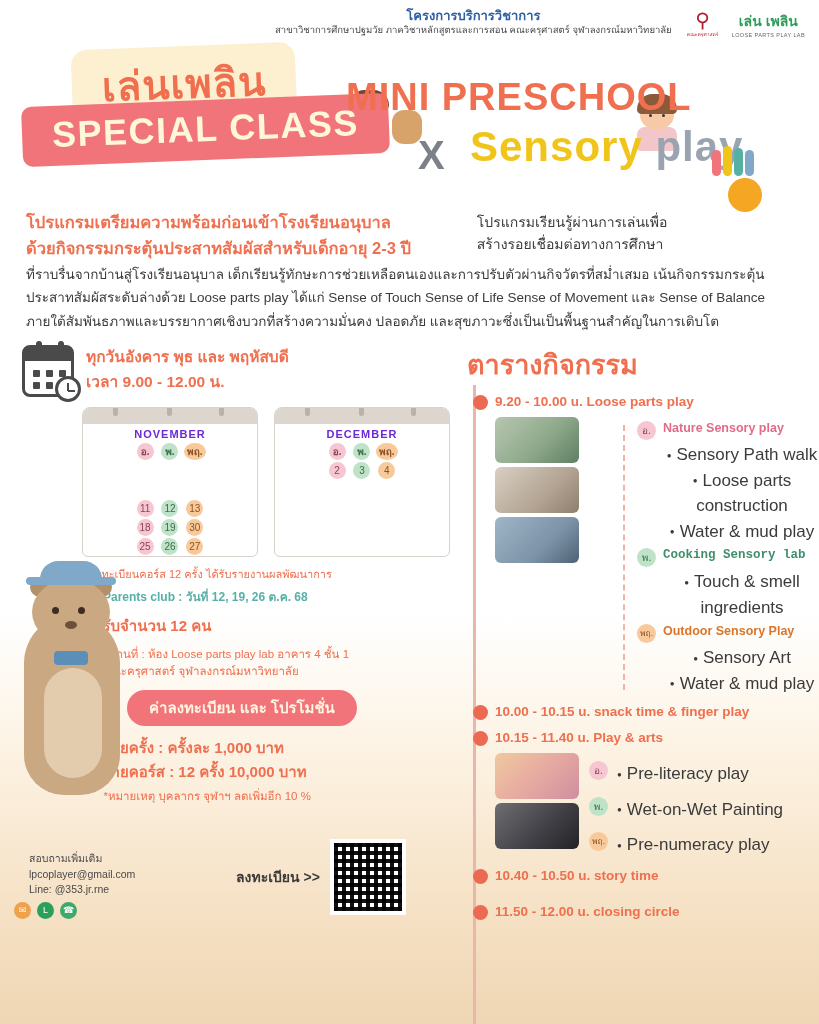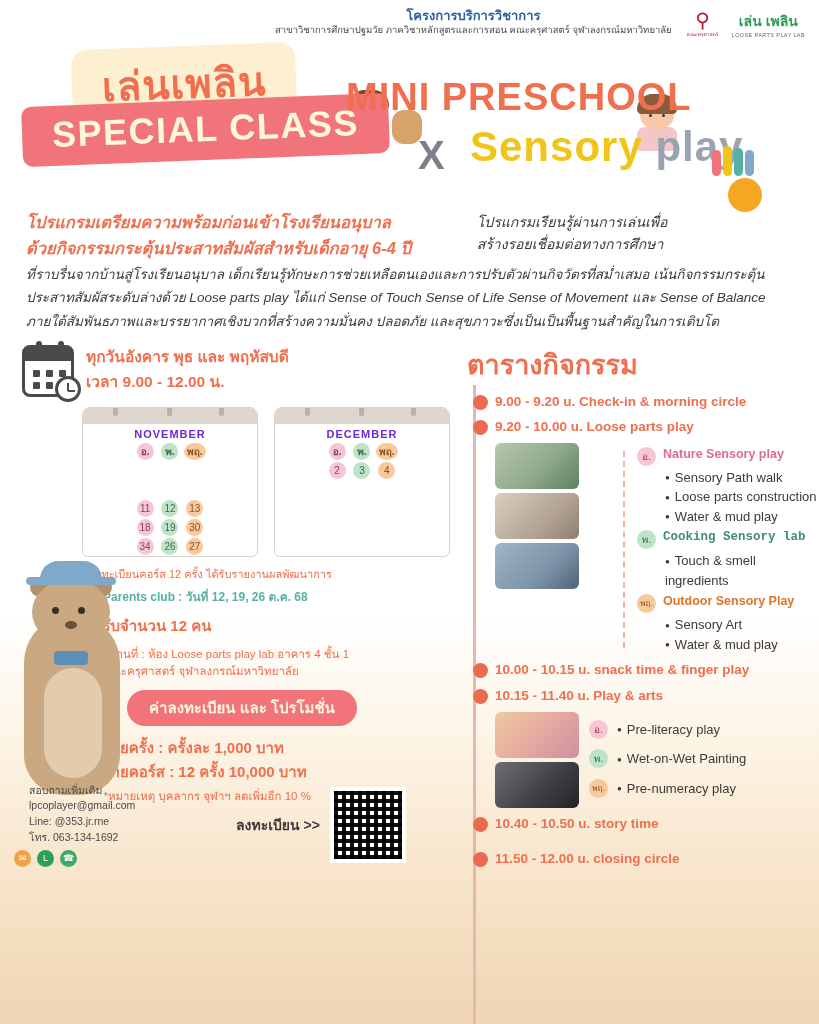--- a/index.html
+++ b/index.html
@@ -64,21 +64,21 @@
   .kid .head { width:34px;height:30px;background:#f7c9a6;border-radius:50%; position:relative; }
   .kid .hair { position:absolute;left:-3px;top:-6px;width:40px;height:20px;background:#6b4a33;border-radius:20px 20px 6px 6px; }
   .kid .body { width:40px;height:24px;background:#cfe3f5;border-radius:8px 8px 4px 4px;margin-top:-3px;margin-left:-3px; }
   .kid .eye { position:absolute;width:3px;height:3px;background:#40342c;border-radius:50%;top:14px; }
   .bear { position:absolute; left:392px; top:72px; width:30px;height:34px;background:#d8a36a;border-radius:12px; }
   .paint-hand { position:absolute; left:712px; top:108px; }
   .ph { width:9px;height:26px;border-radius:5px;display:inline-block;margin-right:2px; }
   .circle-orange { position:absolute;left:728px;top:140px;width:34px;height:34px;border-radius:50%;background:#f5a623; }
 
   
-  .desc { padding: 2px 26px 0 26px; font-style: italic; }
+  .desc { padding: 2px 26px 0 26px; }
   .desc-hi { color:#ef6f4e; font-size:16.5px; font-weight:bold; line-height:1.55; }
   .desc-right { color:#3b3b3b; font-size:14px; line-height:1.55; }
   .desc-body { color:#3b3b3b; font-size:13.5px; line-height:1.72; margin-top:2px; }
   .two-col { display:flex; gap:14px; }
   .two-col .l { width:58%; }
   .two-col .r { width:42%; padding-top:2px; }
 
   
   .lower { display:flex; margin-top:8px; }
   .left-col { width:455px; position:relative; padding-left:22px; }
@@ -150,21 +150,21 @@
   .tt { position:relative; margin-left:0; }
   .row { position:relative; padding-left:34px; margin-bottom:6px; }
   .bullet { position:absolute; left:12px; top:3px; width:15px;height:15px;border-radius:50%;background:#ec6a52; }
   .row-txt { color:#ef6f4e; font-size:13.5px; font-weight:bold; line-height:1.45; }
   .sub-wrap { margin-left:48px; margin-top:4px; position:relative; }
   .sub-line { position:absolute; left:-14px; top:4px; width:2px; height:calc(100% - 10px); border-left:2px dashed #f0b3a6; }
   .sub-row { display:flex; gap:7px; align-items:flex-start; margin-bottom:2px; }
   .d-chip { width:19px;height:19px;border-radius:50%;font-size:10px;text-align:center;line-height:19px;flex:0 0 19px; }
   .sub-head { font-size:12.5px; font-weight:bold; }
   .h-pink{color:#e06b8b;} .h-green{color:#3f8f6b;font-family:Liberation Mono, monospace;} .h-orange{color:#d9762a;}
-  .li { font-size:13px; color:#3b3b3b; margin-left:2px; line-height:1.5; }
+  .li { font-size:17px; color:#3b3b3b; margin-left:2px; line-height:1.5;text-align:center; }
   .li:before { content:"\25CF"; font-size:8px; color:#3b3b3b; margin-right:5px; vertical-align:middle; }
   .photos { display:flex; flex-direction:column; gap:4px; width:84px; }
   .ph-img { width:84px;height:46px;border-radius:6px; }
   .p1{background:linear-gradient(135deg,#b7c7b0,#8fa98c 55%,#5f7f62);}
   .p2{background:linear-gradient(135deg,#d8cfc2,#b3a493 60%,#8d7f6e);}
   .p3{background:linear-gradient(135deg,#9fb6c8,#7d94a8 60%,#4f6274);}
   .pa{background:linear-gradient(135deg,#f0c9a0,#e5a7a0 55%,#cf8fa0);}
   .pb{background:linear-gradient(135deg,#6e6e72,#3e3e44 60%,#222226);}
   .blk { display:flex; gap:10px; margin-left:34px; margin-top:2px; margin-bottom:6px; }
   .blk-right { flex:1; }
@@ -226,21 +226,21 @@
     <div class="paint-hand">
       <i class="ph" style="background:#f0747a;"></i><i class="ph" style="background:#f0c419;height:30px;"></i><i class="ph" style="background:#57b0a6;height:28px;"></i><i class="ph" style="background:#7fa8c9;"></i>
     </div>
     <div class="circle-orange"></div>
   </div>
 
   <div class="desc">
     <div class="two-col">
       <div class="l">
         <div class="desc-hi">โปรแกรมเตรียมความพร้อมก่อนเข้าโรงเรียนอนุบาล</div>
-        <div class="desc-hi">ด้วยกิจกรรมกระตุ้นประสาทสัมผัสสำหรับเด็กอายุ 6-4 ปี</div>
+        <div class="desc-hi">ด้วยกิจกรรมกระตุ้นประสาทสัมผัสสำหรับเด็กอายุ 2-3 ปี</div>
       </div>
       <div class="r">
         <div class="desc-right">โปรแกรมเรียนรู้ผ่านการเล่นเพื่อ</div>
         <div class="desc-right">สร้างรอยเชื่อมต่อทางการศึกษา</div>
       </div>
     </div>
     <div class="desc-body">ที่ราบรื่นจากบ้านสู่โรงเรียนอนุบาล เด็กเรียนรู้ทักษะการช่วยเหลือตนเองและการปรับตัวผ่านกิจวัตรที่สม่ำเสมอ เน้นกิจกรรมกระตุ้นประสาทสัมผัสระดับล่างด้วย Loose parts play ได้แก่ Sense of Touch Sense of Life Sense of Movement และ Sense of Balance  ภายใต้สัมพันธภาพและบรรยากาศเชิงบวกที่สร้างความมั่นคง ปลอดภัย และสุขภาวะซึ่งเป็นเป็นพื้นฐานสำคัญในการเติบโต</div>
   </div>
 
   <div class="lower">
@@ -316,21 +316,21 @@
                   <td></td>
               <td><span class="chip c-pink">18</span></td>
               <td><span class="chip c-green">19</span></td>
               <td><span class="chip c-orange">30</span></td>
               <td></td>
                   <td></td>
             </tr>
             <tr>
               <td></td>
                   <td></td>
-              <td><span class="chip c-pink">34</span></td>
+              <td><span class="chip c-pink">25</span></td>
               <td><span class="chip c-green">26</span></td>
               <td><span class="chip c-orange">27</span></td>
               <td></td>
                   <td></td>
             </tr>
           </tbody>
             </table>
         </div>
 
         <div class="cal">
@@ -444,44 +444,39 @@
         <div class="m-nose"></div>
         <div class="m-bow"></div>
         <div class="m-hat"></div>
       </div>
 
       
       <div class="contact">
         <div class="l1">สอบถามเพิ่มเติม</div>
         <div class="l1">lpcoplayer@gmail.com</div>
         <div class="l1">Line: @353.jr.rne</div>
-        <div class="l1">โทร. 063-134-1692</div>
         <div class="soc">
           <span style="background:#f0a24b;">✉</span>
           <span style="background:#2e9e5b;">L</span>
           <span style="background:#3fa96b;">☎</span>
         </div>
       </div>
 
       <div class="reg-row">
         <span class="reg-txt">ลงทะเบียน &gt;&gt;</span>
         <div class="qr"></div>
       </div>
     </div>
 
     <div class="right-col">
       <div class="tt-title">ตารางกิจกรรม</div>
       <div class="tt-line"></div>
 
       <div class="tt">
 
-        <div class="row">
-          <span class="bullet"></span>
-          <div class="row-txt">9.00 - 9.20 u. Check-in &amp; morning circle</div>
-        </div>
 
         <div class="row">
           <span class="bullet"></span>
           <div class="row-txt">9.20 - 10.00 u. Loose parts play</div>
         </div>
         <div class="blk">
           <div class="photos">
             <div class="ph-img p1"></div>
             <div class="ph-img p2"></div>
             <div class="ph-img p3"></div>

